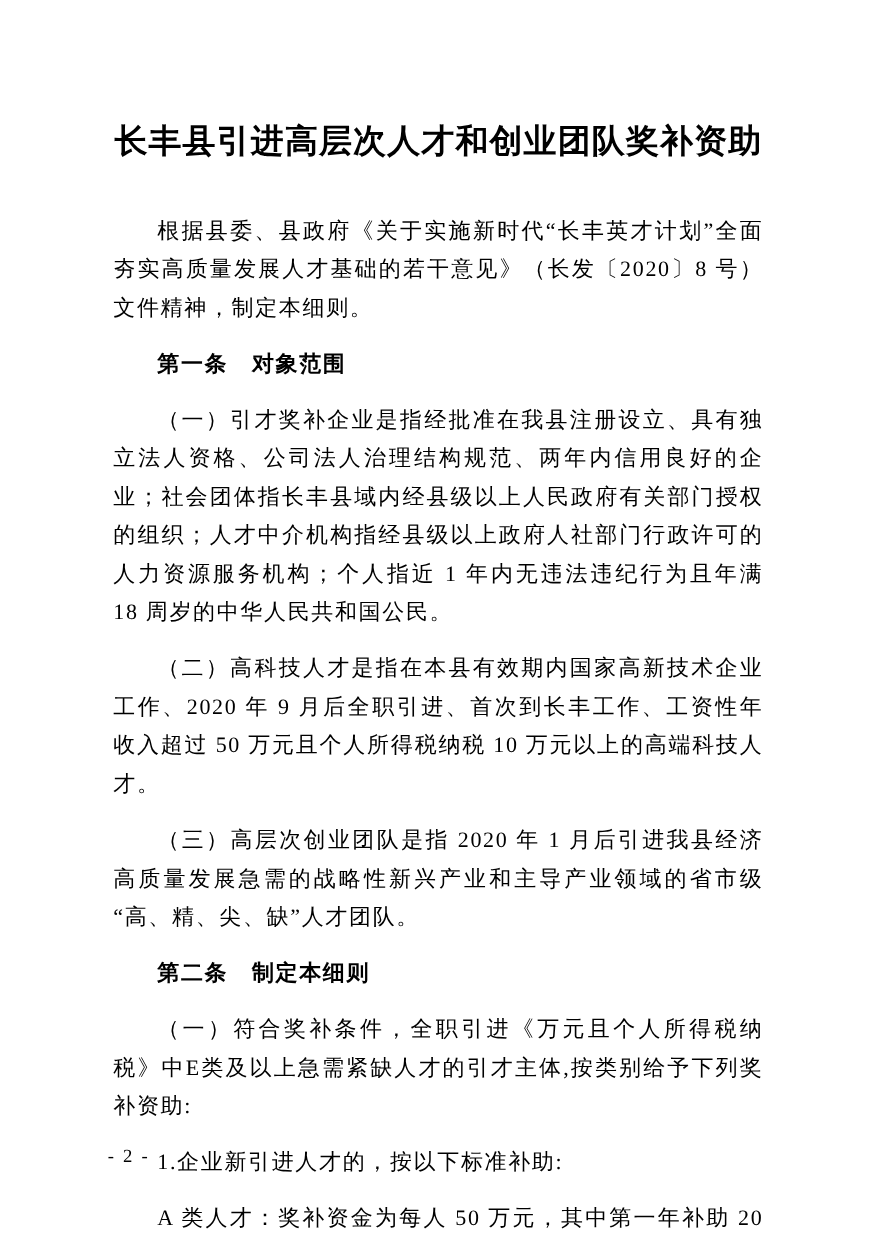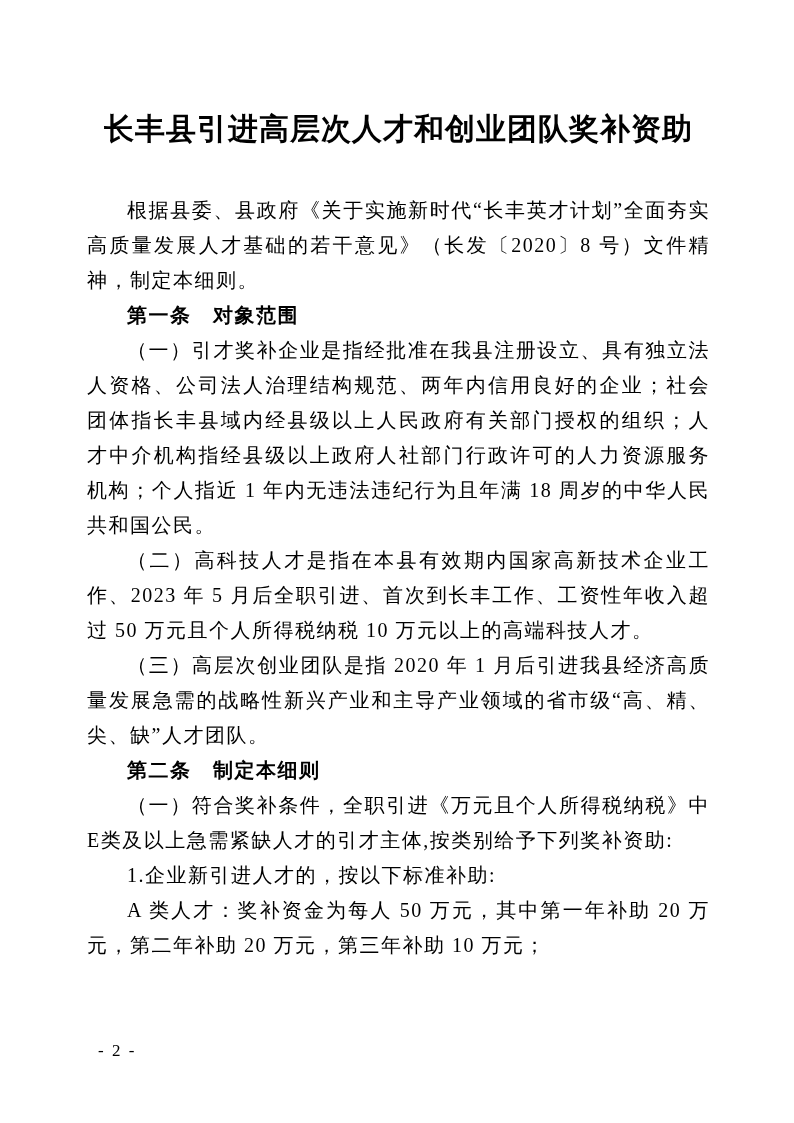--- a/index.html
+++ b/index.html
@@ -31,21 +31,21 @@
     display: block;
   }
   .doc-body {
     font-size: 20px;
     line-height: 35px;
     letter-spacing: 1.5px;
     text-align: justify;
     text-justify: inter-ideograph;
   }
   .para {
-    margin: 0;
+    margin: 16px;
     text-indent: 2em;
   }
   .para.section-heading {
     font-family: "Liberation Sans", "DejaVu Sans", sans-serif;
     font-weight: bold;
   }
   .page-number {
     position: absolute;
     left: 98px;
     bottom: 62px;
@@ -60,21 +60,21 @@
 <div class="page">
 
   <h1 class="doc-title">
     <span class="title-line">长丰县引进高层次人才和创业团队奖补资助</span>
   </h1>
 
   <div class="doc-body">
     <p class="para">根据县委、县政府《关于实施新时代“长丰英才计划”全面夯实高质量发展人才基础的若干意见》（长发〔2020〕8 号）文件精神，制定本细则。</p>
     <p class="para section-heading">第一条　对象范围</p>
     <p class="para">（一）引才奖补企业是指经批准在我县注册设立、具有独立法人资格、公司法人治理结构规范、两年内信用良好的企业；社会团体指长丰县域内经县级以上人民政府有关部门授权的组织；人才中介机构指经县级以上政府人社部门行政许可的人力资源服务机构；个人指近 1 年内无违法违纪行为且年满 18 周岁的中华人民共和国公民。</p>
-    <p class="para">（二）高科技人才是指在本县有效期内国家高新技术企业工作、2023 年 5 月后全职引进、首次到长丰工作、工资性年收入超过 50 万元且个人所得税纳税 10 万元以上的高端科技人才。</p>
+    <p class="para">（二）高科技人才是指在本县有效期内国家高新技术企业工作、2020 年 9 月后全职引进、首次到长丰工作、工资性年收入超过 50 万元且个人所得税纳税 10 万元以上的高端科技人才。</p>
     <p class="para">（三）高层次创业团队是指 2020 年 1 月后引进我县经济高质量发展急需的战略性新兴产业和主导产业领域的省市级“高、精、尖、缺”人才团队。</p>
     <p class="para section-heading">第二条　制定本细则</p>
     <p class="para">（一）符合奖补条件，全职引进《万元且个人所得税纳税》中E类及以上急需紧缺人才的引才主体,按类别给予下列奖补资助:</p>
     <p class="para">1.企业新引进人才的，按以下标准补助:</p>
     <p class="para">A 类人才：奖补资金为每人 50 万元，其中第一年补助 20 万元，第二年补助 20 万元，第三年补助 10 万元；</p>
   </div>
 
   <div class="page-number">- 2 -</div>
 
 </div>

